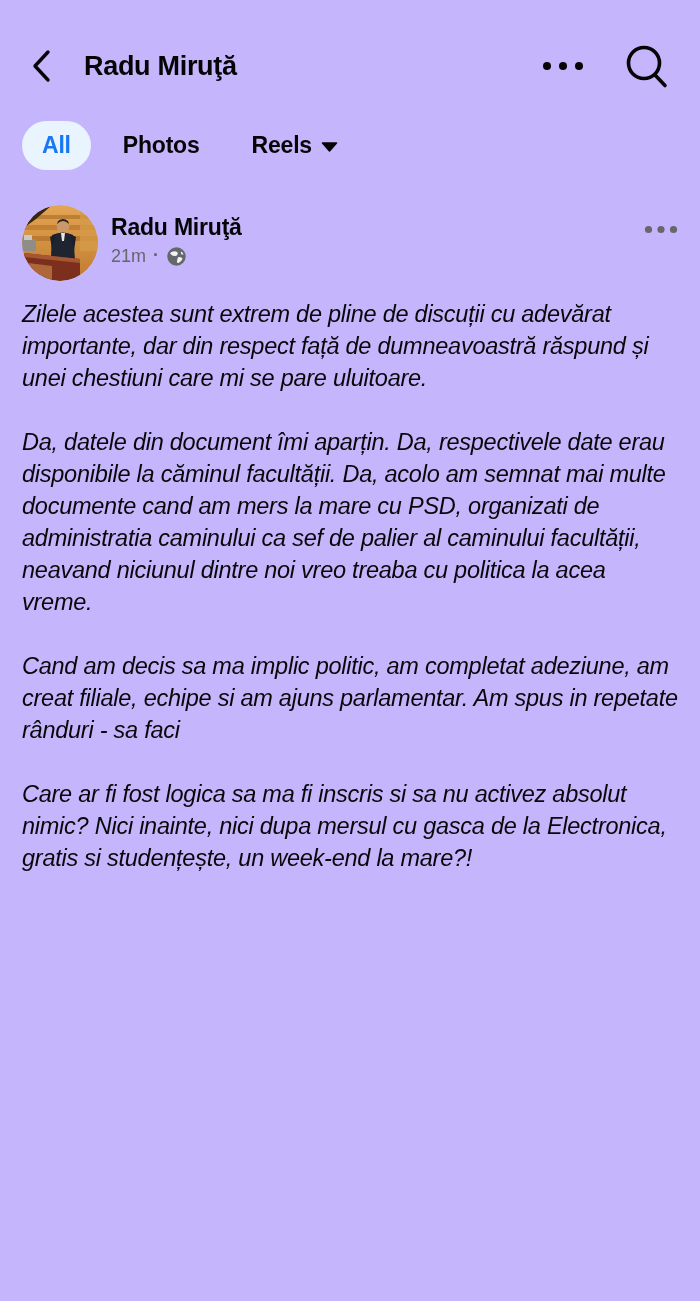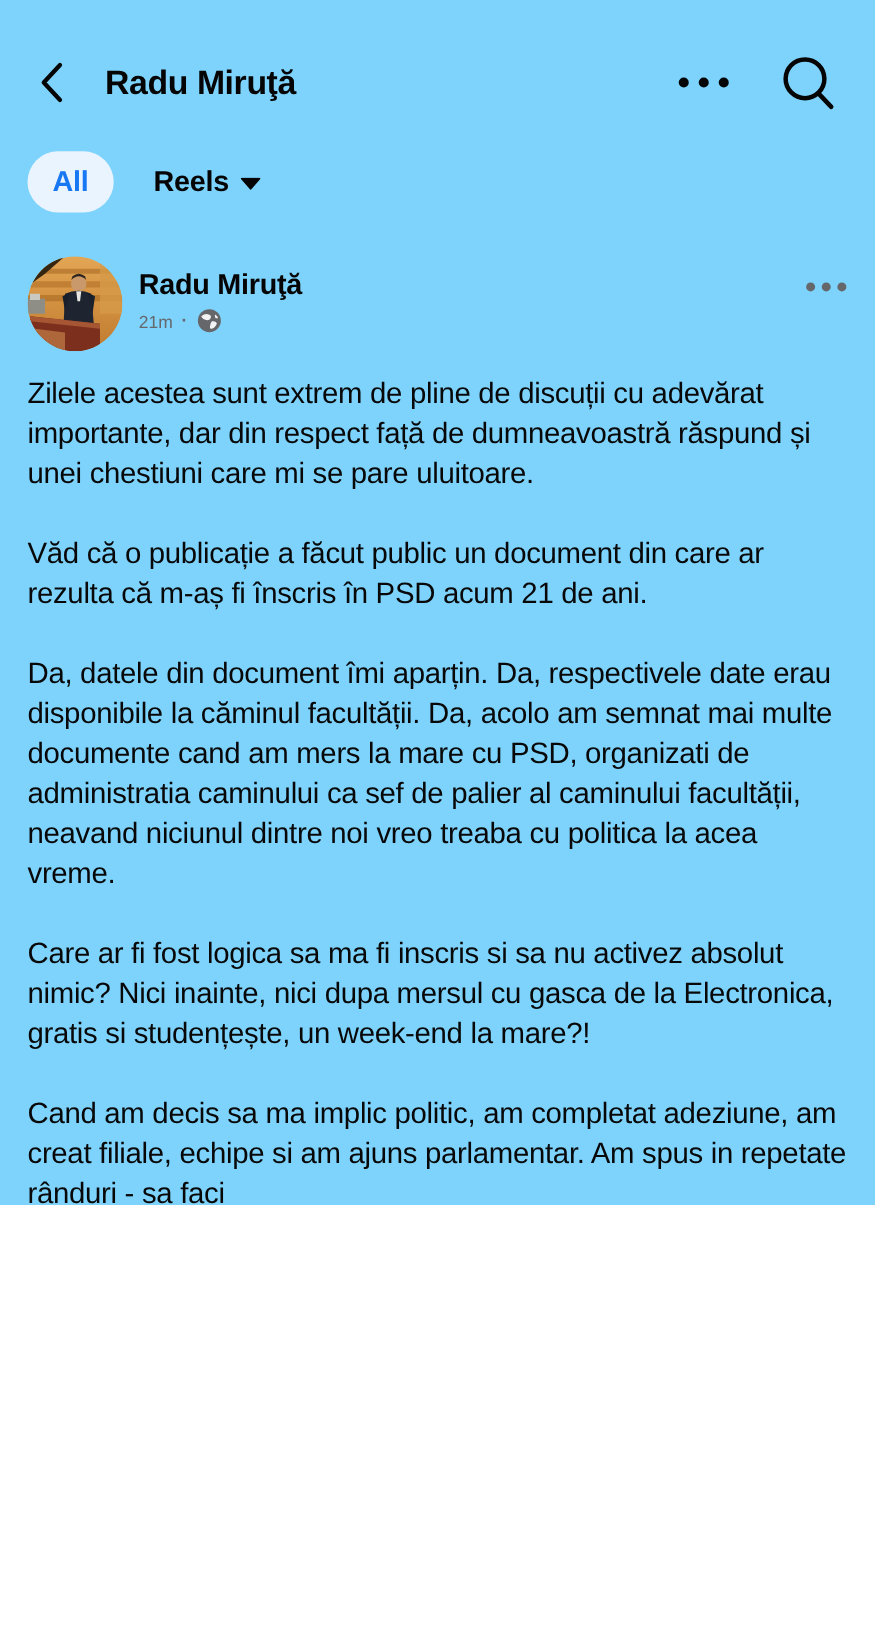--- a/index.html
+++ b/index.html
@@ -5,21 +5,21 @@
   html, body { margin: 0; padding: 0; }
   body {
     width: 700px;
     height: 1301px;
     background: #ffffff;
     font-family: "Liberation Sans", sans-serif;
     color: #050505;
     overflow: hidden;
     -webkit-font-smoothing: antialiased;
   }
-  .screen { width: 700px; height: 964px; position: relative; background: #7dd3fc; }
+  .screen { width: 700px; height: 1301px; position: relative; background: #c4b5fd; }
 
   
   .top-bar {
     display: flex;
     align-items: center;
     padding: 40px 30px 0 30px;
     height: 52px;
   }
   .back-btn {
     background: none; border: none; padding: 0;
@@ -86,37 +86,38 @@
     letter-spacing: -0.2px;
     line-height: 27px;
     cursor: pointer;
   }
   .post-sub {
     display: flex;
     align-items: center;
     gap: 7px;
     margin-top: 5px;
     color: #65676B;
-    font-size: 14px;
+    font-size: 18px;
   }
   .post-sub .sep { font-weight: 700; margin-top: -2px; }
   .post-options {
     background: none; border: none; padding: 8px 0 0 0;
     margin-top: 12px;
     cursor: pointer;
   }
 
   
   .post-body {
     padding: 0 22px;
     margin-top: 17px;
     font-size: 23.5px;
     line-height: 32px;
     letter-spacing: -0.25px;
     color: #080809;
+    font-style: italic;
   }
   .post-body p { margin: 0 0 32px 0; }
   .post-body p:last-child { margin-bottom: 0; }
 </style>
 </head>
 <body>
 
 <div class="screen">
 
   <header class="top-bar">
@@ -145,20 +146,23 @@
             <line x1="31.5" y1="33.5" x2="41" y2="43.5" stroke="#050505" stroke-width="3.6" stroke-linecap="round"></line>
           </svg>
         </span>
       </button>
     </div>
   </header>
 
   <nav class="tabs">
     <div class="tab active">
       <span>All</span>
+    </div>
+    <div class="tab">
+      <span>Photos</span>
     </div>
     <div class="tab">
       <span>Reels</span>
       <span class="caret" style="display:flex;">
         <svg width="17" height="10" viewBox="0 0 17 10">
           <path d="M1.5 1 L15.5 1 L8.5 9 Z" fill="#050505" stroke="#050505" stroke-width="1.5" stroke-linejoin="round"></path>
         </svg>
       </span>
     </div>
   </nav>
@@ -218,20 +222,19 @@
             <circle cx="4.5" cy="4.5" r="3.6" fill="#65676B"></circle>
             <circle cx="17" cy="4.5" r="3.6" fill="#65676B"></circle>
             <circle cx="29.5" cy="4.5" r="3.6" fill="#65676B"></circle>
           </svg>
         </span>
       </button>
     </div>
 
     <div class="post-body">
       <p>Zilele acestea sunt extrem de pline de discuții cu adevărat importante, dar din respect față de dumneavoastră răspund și unei chestiuni care mi se pare uluitoare.</p>
-      <p>Văd că o publicație a făcut public un document din care ar rezulta că m-aș fi înscris în PSD acum 21 de ani.</p>
       <p>Da, datele din document îmi aparțin. Da, respectivele date erau disponibile la căminul facultății. Da, acolo am semnat mai multe documente cand am mers la mare cu PSD, organizati de administratia caminului ca sef de palier al caminului facultății, neavand niciunul dintre noi vreo treaba cu politica la acea vreme.</p>
+      <p>Cand am decis sa ma implic politic, am completat adeziune, am creat filiale, echipe si am ajuns parlamentar. Am spus in repetate rânduri - sa faci</p>
       <p>Care ar fi fost logica sa ma fi inscris si sa nu activez absolut nimic? Nici inainte, nici dupa mersul cu gasca de la Electronica, gratis si studențește, un week-end la mare?!</p>
-      <p>Cand am decis sa ma implic politic, am completat adeziune, am creat filiale, echipe si am ajuns parlamentar. Am spus in repetate rânduri - sa faci</p>
     </div>
   </article>
 
 </div>
 
 </body></html>

